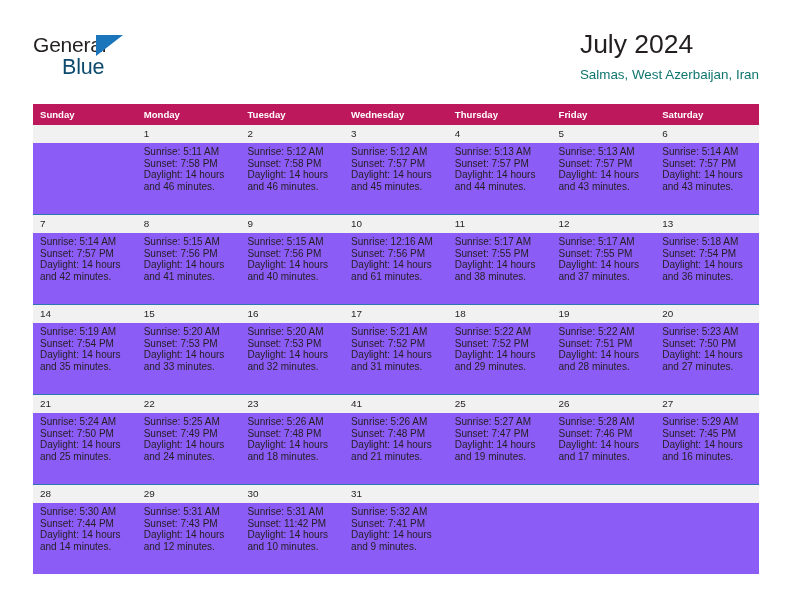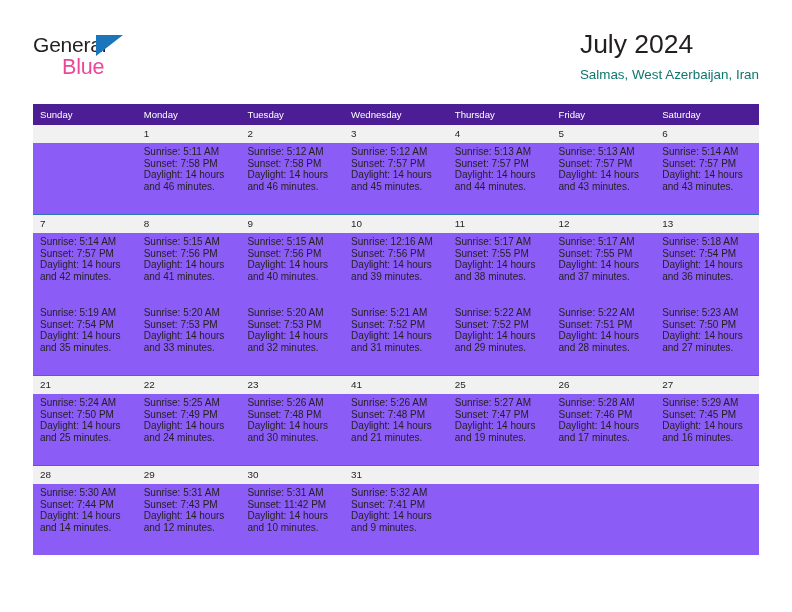--- a/index.html
+++ b/index.html
@@ -56,21 +56,21 @@
     height: 0;
     border-left: 27px solid #1b75bb;
     border-bottom: 21px solid transparent;
   }
   .logo-blue {
     position: absolute;
     left: 29px;
     top: 22px;
     font-size: 21.5px;
     letter-spacing: -0.2px;
-    color: #ec4899;
+    color: #0c4a6e;
     line-height: 24px;
     white-space: nowrap;
   }
 
   .title-block {
     position: absolute;
     right: 33px;
     top: 28px;
     text-align: left;
   }
@@ -93,24 +93,24 @@
     position: absolute;
     left: 33px;
     top: 104px;
     width: 726px;
     border-collapse: collapse;
     table-layout: fixed;
   }
   .calendar col { width: 103.71px; }
 
   .calendar thead th {
-    background: #4c1d95;
+    background: #be185d;
     color: #ffffff;
     font-size: 9.6px;
-    font-weight: normal;
+    font-weight: bold;
     text-align: left;
     padding: 5px 0 5px 7px;
     height: 11px;
     line-height: 11px;
     border: none;
   }
 
   
   .calendar td.daynum {
     background: #f1f1f1;
@@ -262,21 +262,21 @@
         <td class="detail">
           <div class="line">Sunrise: 5:15 AM</div>
           <div class="line">Sunset: 7:56 PM</div>
           <div class="line">Daylight: 14 hours</div>
           <div class="line">and 40 minutes.</div>
         </td>
         <td class="detail">
           <div class="line">Sunrise: 12:16 AM</div>
           <div class="line">Sunset: 7:56 PM</div>
           <div class="line">Daylight: 14 hours</div>
-          <div class="line">and 39 minutes.</div>
+          <div class="line">and 61 minutes.</div>
         </td>
         <td class="detail">
           <div class="line">Sunrise: 5:17 AM</div>
           <div class="line">Sunset: 7:55 PM</div>
           <div class="line">Daylight: 14 hours</div>
           <div class="line">and 38 minutes.</div>
         </td>
         <td class="detail">
           <div class="line">Sunrise: 5:17 AM</div>
           <div class="line">Sunset: 7:55 PM</div>
@@ -284,20 +284,29 @@
           <div class="line">and 37 minutes.</div>
         </td>
         <td class="detail">
           <div class="line">Sunrise: 5:18 AM</div>
           <div class="line">Sunset: 7:54 PM</div>
           <div class="line">Daylight: 14 hours</div>
           <div class="line">and 36 minutes.</div>
         </td>
       </tr>
 
+      <tr class="daynum-row">
+        <td class="daynum">14</td>
+        <td class="daynum">15</td>
+        <td class="daynum">16</td>
+        <td class="daynum">17</td>
+        <td class="daynum">18</td>
+        <td class="daynum">19</td>
+        <td class="daynum">20</td>
+      </tr>
       <tr class="detail-row">
         <td class="detail">
           <div class="line">Sunrise: 5:19 AM</div>
           <div class="line">Sunset: 7:54 PM</div>
           <div class="line">Daylight: 14 hours</div>
           <div class="line">and 35 minutes.</div>
         </td>
         <td class="detail">
           <div class="line">Sunrise: 5:20 AM</div>
           <div class="line">Sunset: 7:53 PM</div>
@@ -355,21 +364,21 @@
         <td class="detail">
           <div class="line">Sunrise: 5:25 AM</div>
           <div class="line">Sunset: 7:49 PM</div>
           <div class="line">Daylight: 14 hours</div>
           <div class="line">and 24 minutes.</div>
         </td>
         <td class="detail">
           <div class="line">Sunrise: 5:26 AM</div>
           <div class="line">Sunset: 7:48 PM</div>
           <div class="line">Daylight: 14 hours</div>
-          <div class="line">and 30 minutes.</div>
+          <div class="line">and 18 minutes.</div>
         </td>
         <td class="detail">
           <div class="line">Sunrise: 5:26 AM</div>
           <div class="line">Sunset: 7:48 PM</div>
           <div class="line">Daylight: 14 hours</div>
           <div class="line">and 21 minutes.</div>
         </td>
         <td class="detail">
           <div class="line">Sunrise: 5:27 AM</div>
           <div class="line">Sunset: 7:47 PM</div>

